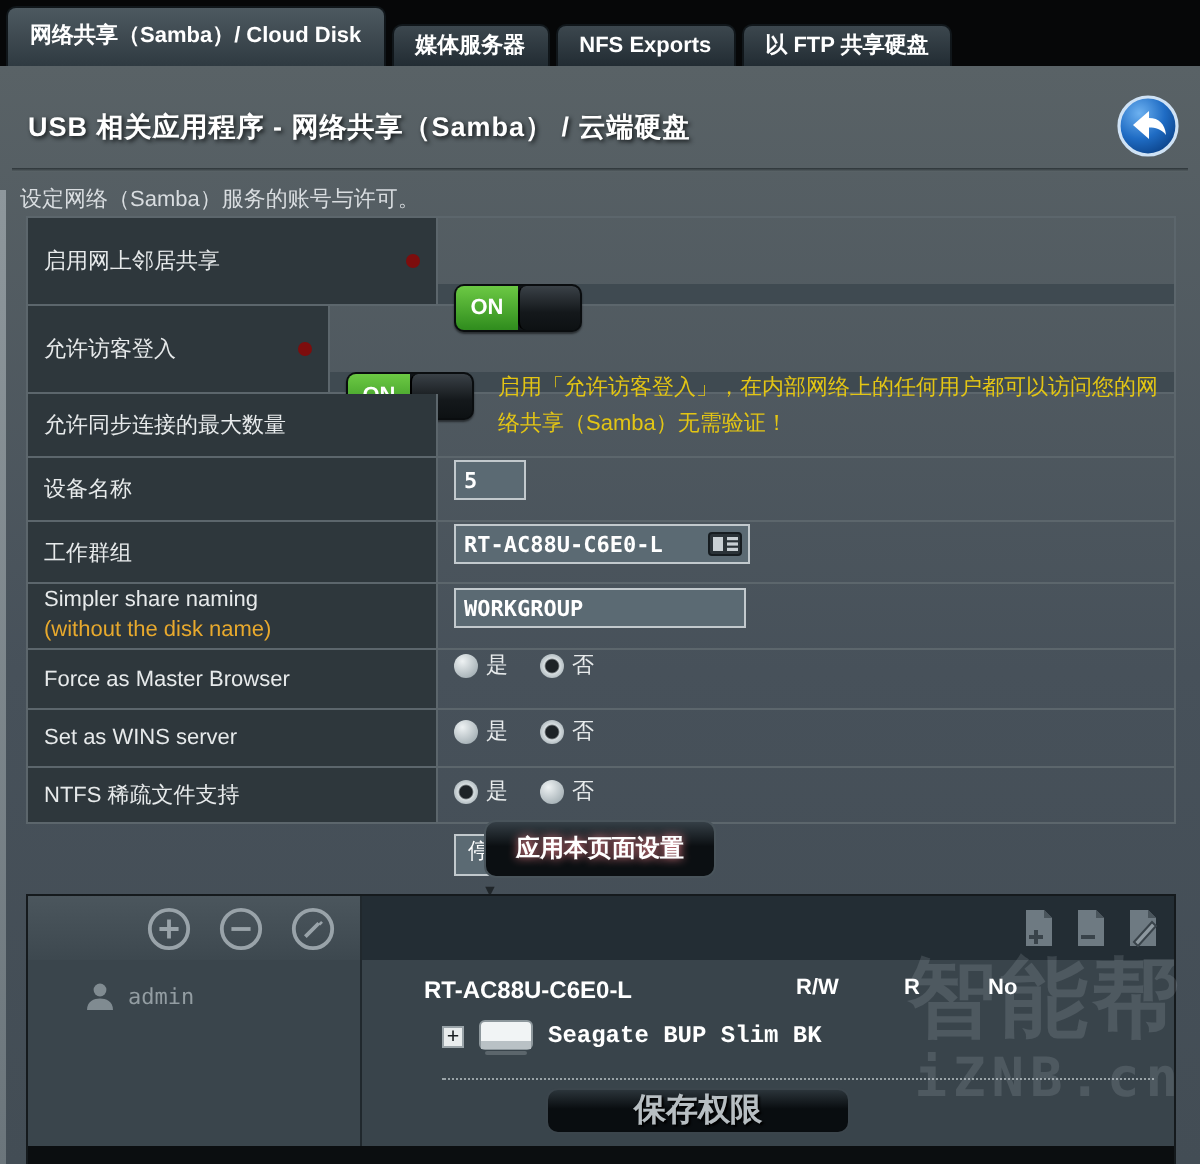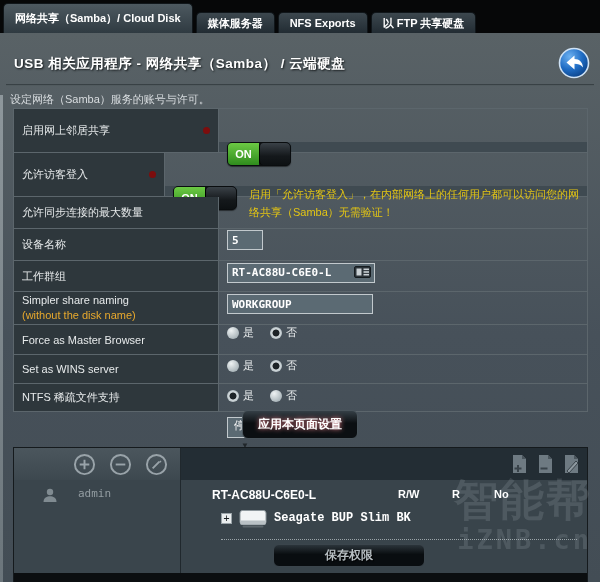--- a/index.html
+++ b/index.html
@@ -73,35 +73,35 @@
           display:flex; flex-direction:column; border:1px solid #151a1d; border-bottom:none; }
   .p-header { height:32px; display:flex; flex:none; }
   .ph-left { width:167px; background:linear-gradient(#4b565d,#3d484f); border-right:1px solid #20282d;
              display:flex; align-items:center; justify-content:flex-end; gap:13px; padding-right:12px; }
   .ph-right { flex:1; background:#232d34; display:flex; align-items:center; justify-content:flex-end;
               gap:7px; padding-right:6px; }
   .cicon { width:23px; height:23px; cursor:pointer; }
   .dicon { width:19px; height:21px; cursor:pointer; }
   .p-body { flex:1; display:flex; }
   .pb-left { width:167px; background:#3a454c; border-right:1px solid #20282d; padding-top:7px; }
-  .user-row { display:flex; gap:20px; padding-left:28px; height:22px; cursor:pointer; }
+  .user-row { display:flex; align-items:center; gap:6px; padding-left:28px; height:22px; cursor:pointer; }
   .user-name { color:#939da2; font-family:"DejaVu Sans Mono",monospace; font-size:11px; }
   .pb-right { flex:1; background:#39444b; position:relative; }
   .dev-name { position:absolute; left:31px; top:8px; color:#fff; font-size:12px; font-weight:bold; }
   .col-h { position:absolute; top:8px; color:#fff; font-size:11px; font-weight:bold; }
   .col-rw { left:217px; } .col-r { left:271px; } .col-no { left:313px; }
   .tree-row { position:absolute; left:40px; top:28px; display:flex; align-items:center; gap:7px; cursor:pointer; }
   .expander { width:11px; height:11px; background:#e9edee; border:1px solid #9aa4a9; color:#1a1f22;
               font-size:10px; line-height:9px; text-align:center; font-family:"DejaVu Sans Mono",monospace; }
   .drive-ic { width:28px; height:20px; }
   .drive-name { color:#fff; font-family:Liberation Mono, monospace; font-size:12px; font-weight:bold; }
   .dotted { position:absolute; left:40px; right:10px; top:59px; border-top:1px dotted #9aa4a8; }
   .btn-save { position:absolute; left:92px; top:64px; width:152px; height:23px;
               background:linear-gradient(#2b343a,#090d10 45%,#090d10); border:1px solid #3b454c;
-              border-radius:6px; color:#b7bec2; font-size:12px; font-weight:bold; cursor:pointer;
+              border-radius:6px; color:#b7bec2; font-size:16px; font-weight:bold; cursor:pointer;
               text-shadow:1px 1px 1px #000; font-family:inherit; }
   .p-footer { height:9px; flex:none; background:#0b0e10; }
 
   .watermark { position:absolute; right:8px; top:445px; text-align:right; pointer-events:none;
                color:rgba(225,233,238,.13); font-weight:bold; line-height:1; }
   .wm1 { font-size:44px; letter-spacing:2px; }
   .wm2 { font-size:27px; letter-spacing:3px; margin-top:4px; font-family:"DejaVu Sans Mono",monospace; }
 </style>
 </head>
 <body>

